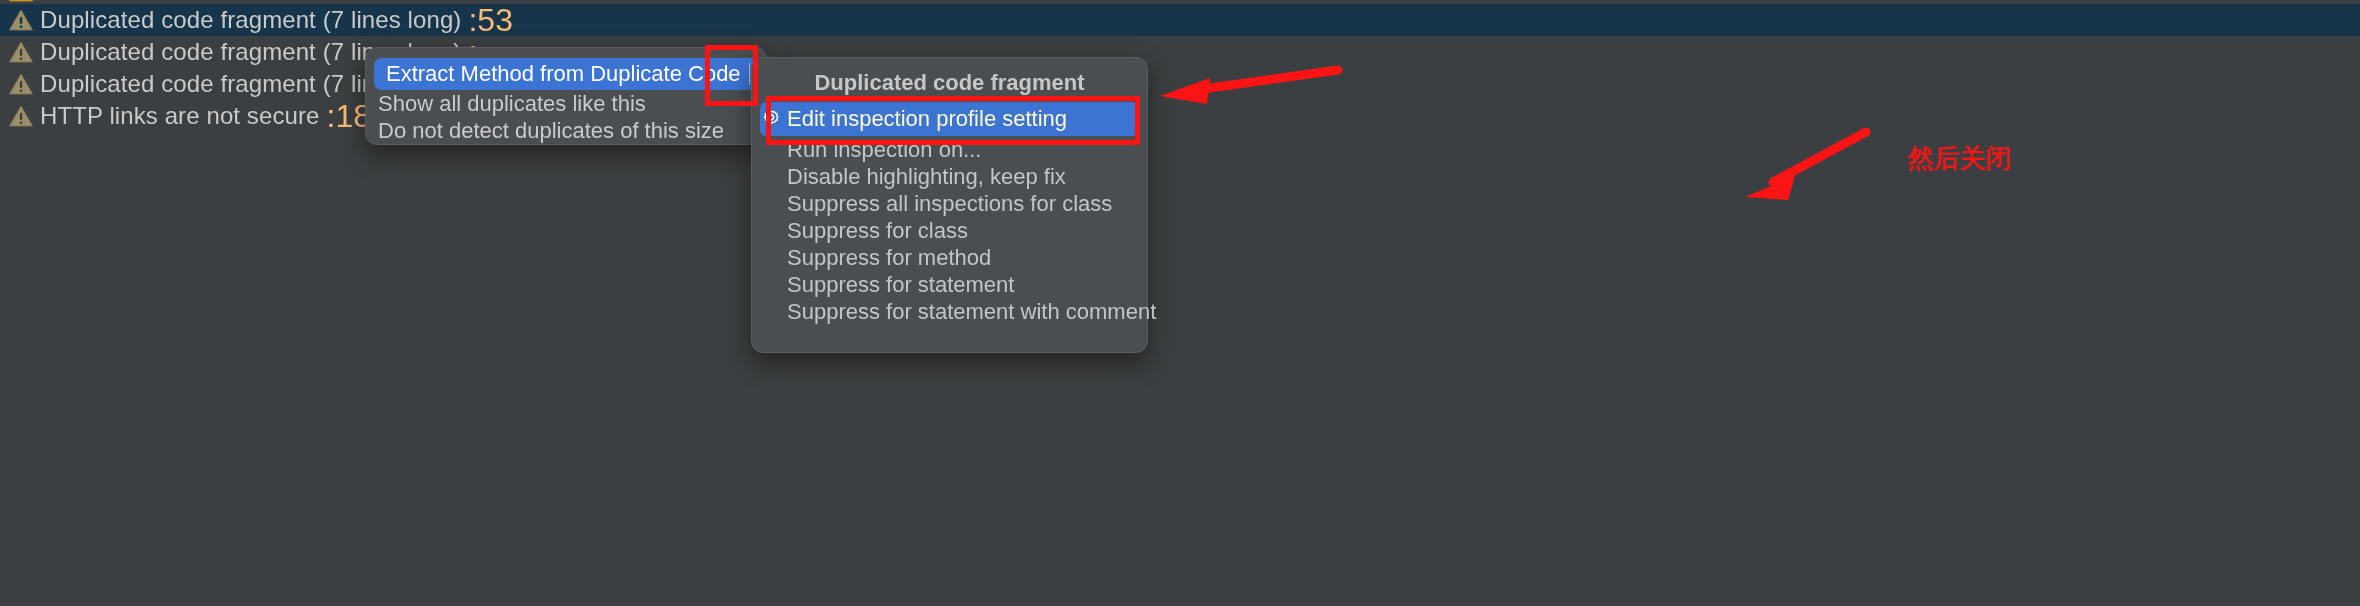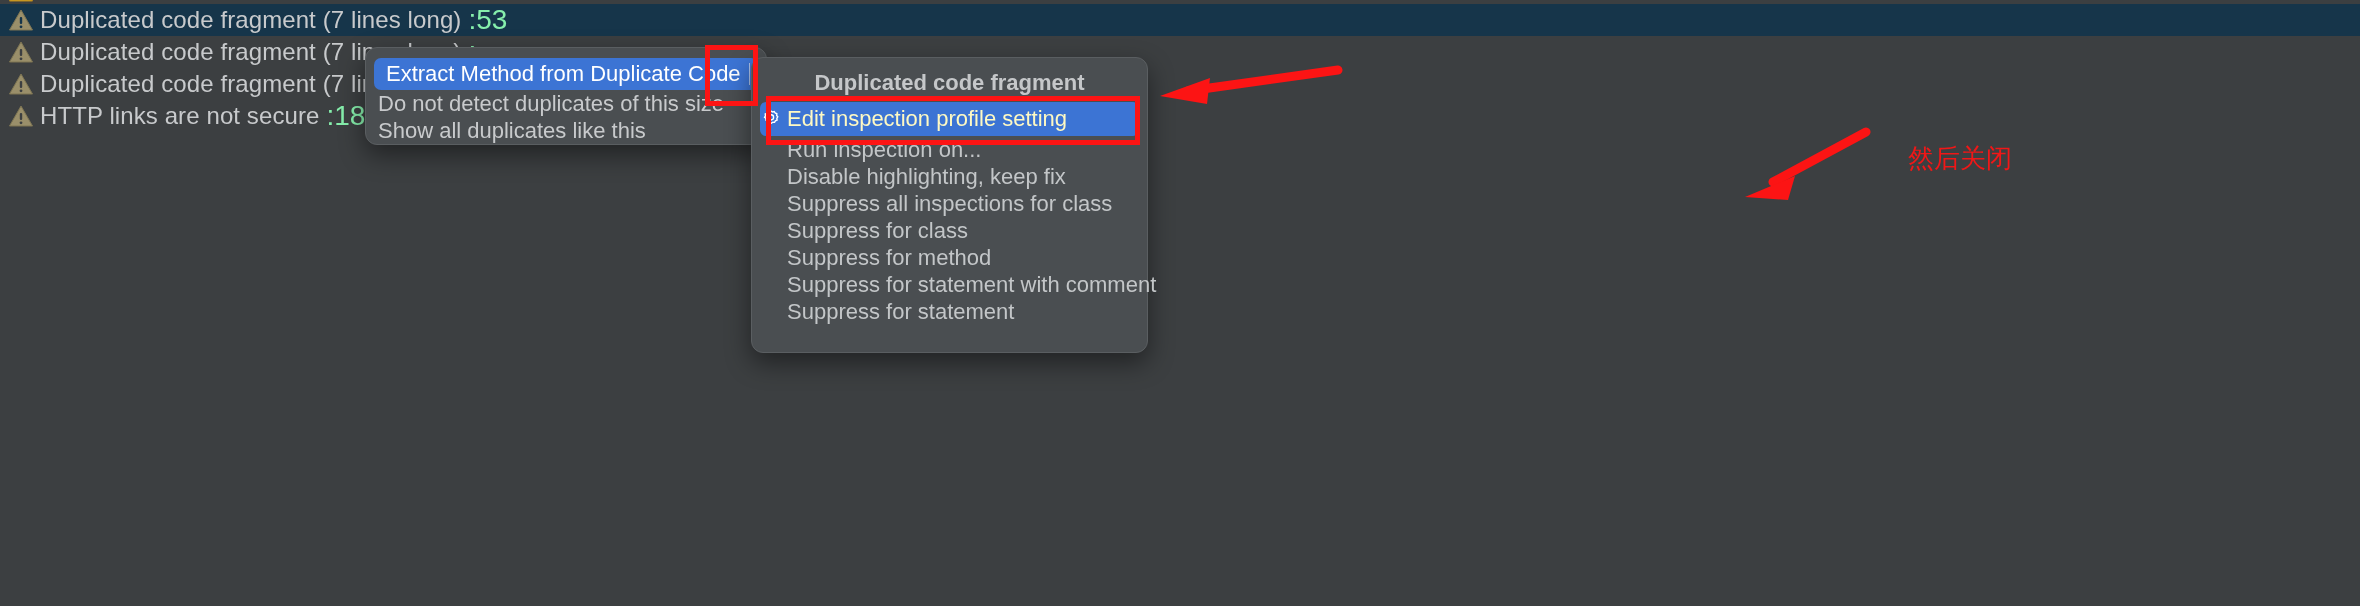--- a/index.html
+++ b/index.html
@@ -42,22 +42,22 @@
     margin-right: 6px;
     display: block;
   }
   .result-text {
     font-size: 24px;
     color: #c8cacc;
     letter-spacing: 0.1px;
     white-space: nowrap;
   }
   .result-line {
-    font-size: 28px;
-    color: #86efac;
+    font-size: 32px;
+    color: #fdba74;
     margin-left: 7px;
     white-space: nowrap;
   }
 
   
   .popup {
     position: absolute;
     background: #4a4e51;
     border: 1px solid #5a5e61;
     border-radius: 12px;
@@ -172,20 +172,21 @@
   }
   .insp-item.highlight .insp-ico { left: 0px; }
 
   
   #annotations {
     position: absolute;
     left: 0; top: 0;
     width: 2360px;
     height: 606px;
     pointer-events: none;
+    font-weight: bold;
   }
   .anno-rect {
     position: absolute;
     border: 5px solid #fc1414;
     box-sizing: border-box;
   }
   #anno-rect-kebab { left: 705px; top: 45px; width: 53px; height: 61px; }
   #anno-rect-edit  { left: 766px; top: 96px; width: 374px; height: 49px; }
   .anno-text {
     position: absolute;
@@ -261,24 +262,24 @@
       <span class="qf-right">
         <span class="qf-sep"></span>
         <span class="kebab">
             <i></i>
             <i></i>
             <i></i>
           </span>
       </span>
     </div>
     <div class="qf-item">
+      <span class="qf-label">Show all duplicates like this</span>
+    </div>
+    <div class="qf-item">
       <span class="qf-label">Do not detect duplicates of this size</span>
-    </div>
-    <div class="qf-item">
-      <span class="qf-label">Show all duplicates like this</span>
     </div>
   </div>
 
   <div class="popup" id="popup-inspection">
 
     <div class="insp-title">Duplicated code fragment</div>
 
     <div class="insp-item highlight">
       <span class="insp-ico">
         <svg width="20" height="20" viewBox="0 0 24 24" fill="none" stroke="#ffffff" stroke-width="1.7">
@@ -301,24 +302,24 @@
     <div class="insp-item">
       <span>Suppress all inspections for class</span>
     </div>
     <div class="insp-item">
       <span>Suppress for class</span>
     </div>
     <div class="insp-item">
       <span>Suppress for method</span>
     </div>
     <div class="insp-item">
+      <span>Suppress for statement</span>
+    </div>
+    <div class="insp-item">
       <span>Suppress for statement with comment</span>
-    </div>
-    <div class="insp-item">
-      <span>Suppress for statement</span>
     </div>
   </div>
 
   <div id="annotations">
     <div class="anno-rect" id="anno-rect-kebab"></div>
     <div class="anno-rect" id="anno-rect-edit"></div>
 
     <svg id="anno-svg" width="2360" height="606">
 
       <g>

